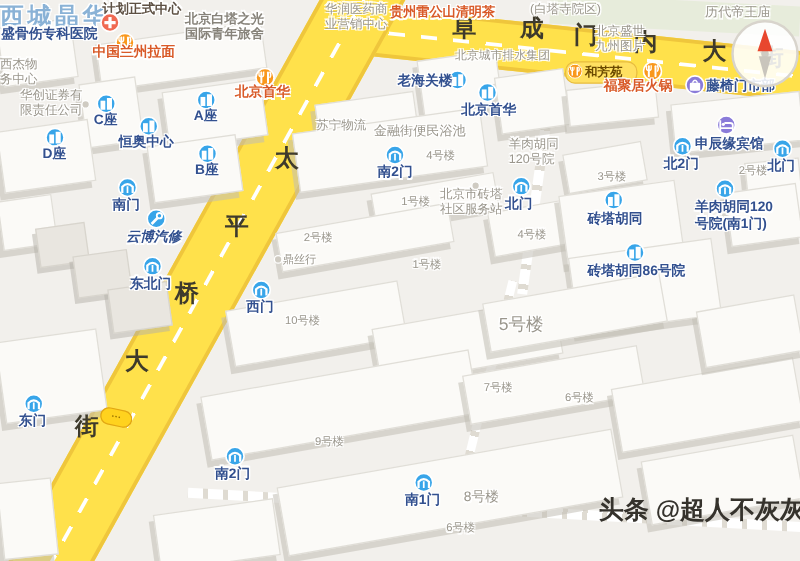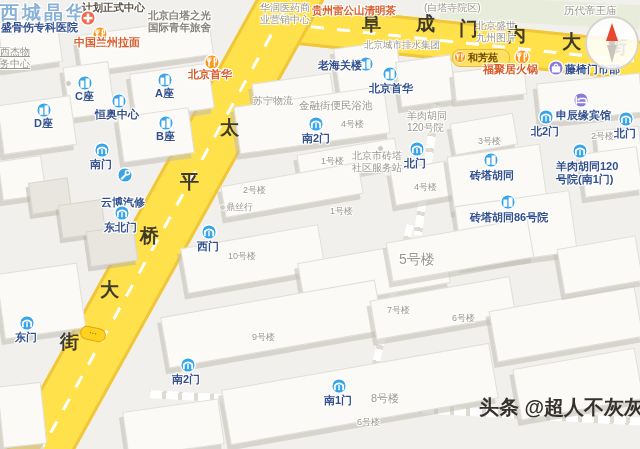--- a/index.html
+++ b/index.html
@@ -155,23 +155,27 @@
     <div class="maptext halo c-orange" style="left: 312px; top: 4px; font-size: 10.5px;">
       <div>贵州雷公山清明茶</div>
     </div>
     <div class="maptext halo c-grey" style="left: 476px; top: 20px; font-size: 10px;">
       <div>北京盛世</div>
       <div>九州图片</div>
     </div>
     <div class="maptext halo c-grey" style="left: 364px; top: 39px; font-size: 9.5px;">
       <div>北京城市排水集团</div>
     </div>
-    <div class="maptext halo c-grey" style="left: 0px; top: 46px; font-size: 10px; text-decoration: underline;">
+    <div class="maptext halo c-grey" style="left: 0px; top: 46px; font-size: 10px;">
       <div>西杰物</div>
       <div>务中心</div>
+    </div>
+    <div class="maptext halo c-grey" style="left: 16px; top: 71px; font-size: 10px;">
+      <div>华创证券有</div>
+      <div>限责任公司</div>
     </div>
     <div class="maptext halo c-grey" style="left: 253px; top: 95px; font-size: 10px;">
       <div>苏宁物流</div>
     </div>
     <div class="maptext halo c-grey" style="left: 299px; top: 99px; font-size: 10.5px;">
       <div>金融街便民浴池</div>
     </div>
     <div class="maptext halo c-grey" style="left: 407px; top: 110px; font-size: 10px;">
       <div>羊肉胡同</div>
       <div>120号院</div>
@@ -203,21 +207,21 @@
     </div>
     <div class="maptext halo c-grey" style="left: 228px; top: 251px; font-size: 9px;">
       <div>10号楼</div>
     </div>
     <div class="maptext halo c-grey" style="left: 399px; top: 251px; font-size: 14px;">
       <div>5号楼</div>
     </div>
     <div class="maptext halo c-grey" style="left: 330px; top: 206px; font-size: 9px;">
       <div>1号楼</div>
     </div>
-    <div class="maptext halo c-grey" style="left: 252px; top: 332px; font-size: 9px;">
+    <div class="maptext halo c-grey" style="left: 252px; top: 348px; font-size: 9px;">
       <div>9号楼</div>
     </div>
     <div class="maptext halo c-grey" style="left: 387px; top: 305px; font-size: 9px;">
       <div>7号楼</div>
     </div>
     <div class="maptext halo c-grey" style="left: 452px; top: 313px; font-size: 9px;">
       <div>6号楼</div>
     </div>
     <div class="maptext halo c-grey" style="left: 371px; top: 392px; font-size: 11px;">
       <div>8号楼</div>
@@ -290,21 +294,21 @@
         <circle cx="5.3" cy="7" r="1.2" fill="#fff"></circle>
       </svg>
       <div class="poi-label halo c-navy" style="left: 556px; top: 109px;">申辰缘宾馆</div>
     </div>
     <div class="poi" style="left: 0px; top: 0px;">
       <svg width="16" height="16" viewBox="0 0 15 15" style="position: absolute; left: 117px; top: 167px;">
         <circle cx="7.5" cy="7.5" r="6.8" fill="#38A5E9" stroke="#fff" stroke-width="1.3"></circle>
         <path d="M4 11.4 L8.6 6.8" stroke="#fff" stroke-width="2"></path>
         <circle cx="9.9" cy="5.2" r="2" fill="none" stroke="#fff" stroke-width="1.4"></circle>
       </svg>
-      <div class="poi-label halo c-navy" style="left: 101px; top: 196px;">云博汽修</div>
+      <div class="poi-label halo c-navy" style="left: 101px; top: 184px; font-style: italic;">云博汽修</div>
     </div>
     <div class="poi" style="left: 0px; top: 0px;">
       <svg width="16" height="16" viewBox="0 0 15 15" style="position: absolute; left: 77px; top: 75px;">
         <circle cx="7.5" cy="7.5" r="6.8" fill="#38A5E9" stroke="#fff" stroke-width="1.3"></circle>
         <rect x="3.2" y="5.2" width="3.6" height="6.8" fill="#fff"></rect>
         <rect x="8" y="3.2" width="3.8" height="8.8" fill="#fff"></rect>
       </svg>
       <div class="poi-label halo c-navy" style="left: 75px; top: 90px;">C座</div>
     </div>
     <div class="poi" style="left: 0px; top: 0px;">

